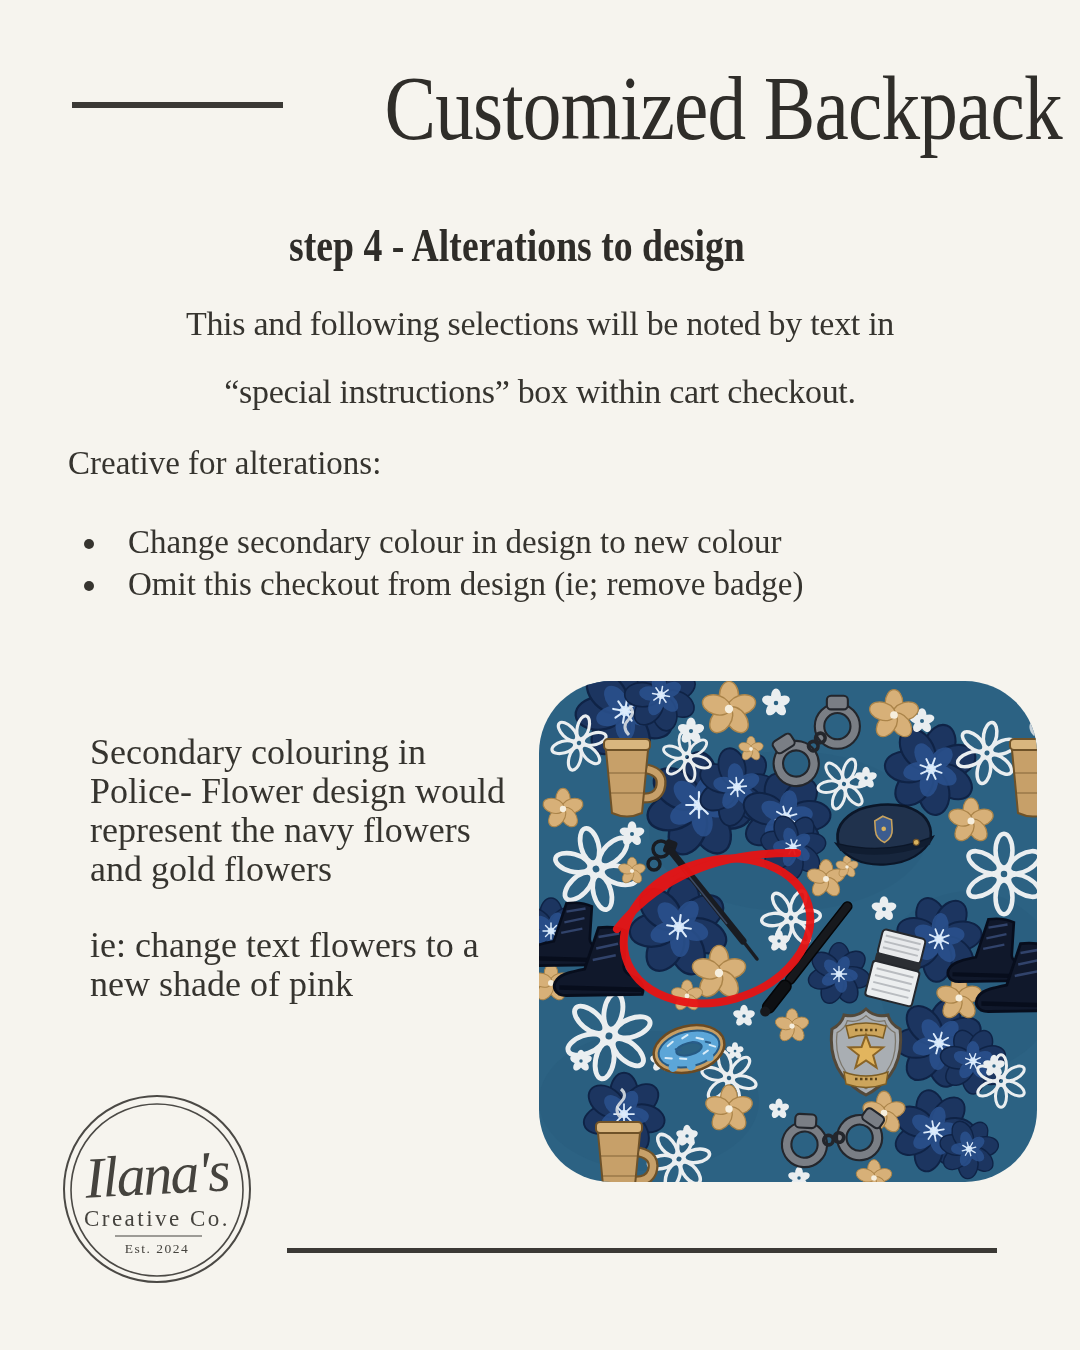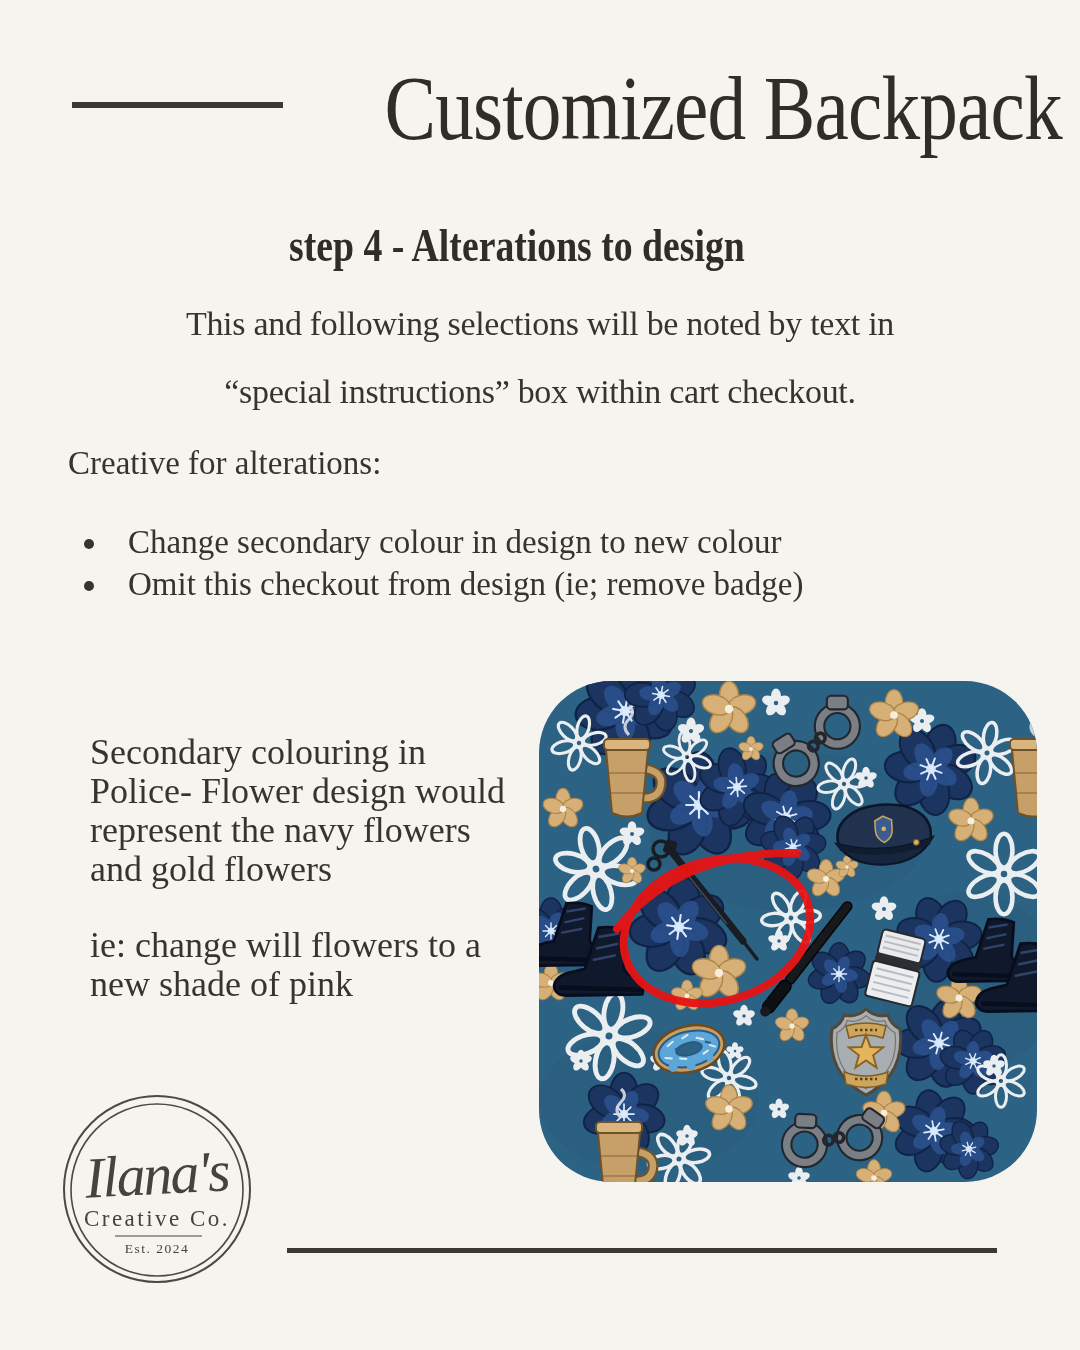--- a/index.html
+++ b/index.html
@@ -90,21 +90,21 @@
   <ul class="options-list">
     <li>Change secondary colour in design to new colour</li>
     <li>Omit this checkout from design (ie; remove badge)</li>
   </ul>
 
   <div class="note-block">
     <p>Secondary colouring in
 Police- Flower design would
 represent the navy flowers
 and gold flowers</p>
-    <p>ie: change will flowers to a
+    <p>ie: change text flowers to a
 new shade of pink</p>
   </div>
 
   <figure class="pattern-figure" role="img" aria-label="Police-Flower fabric swatch: navy, white and gold flowers with handcuffs, police hat, badge, baton, boots, notepad, donut and coffee tumblers on a teal background; a red hand-drawn circle highlights the navy and gold flowers.">
     <svg viewBox="0 0 498 501" xmlns="http://www.w3.org/2000/svg">
       <defs>
 
         <g id="nf">
           <g fill="var(--navy-flower,#1c3560)" stroke="#0f2346" stroke-width="1.5">
             <ellipse cx="0" cy="-17" rx="11" ry="16"></ellipse>

